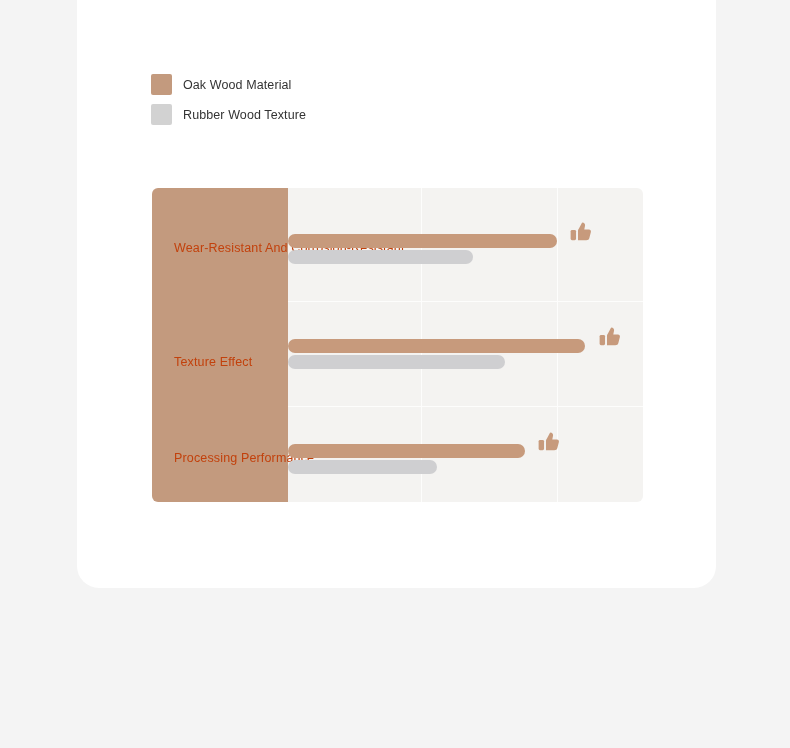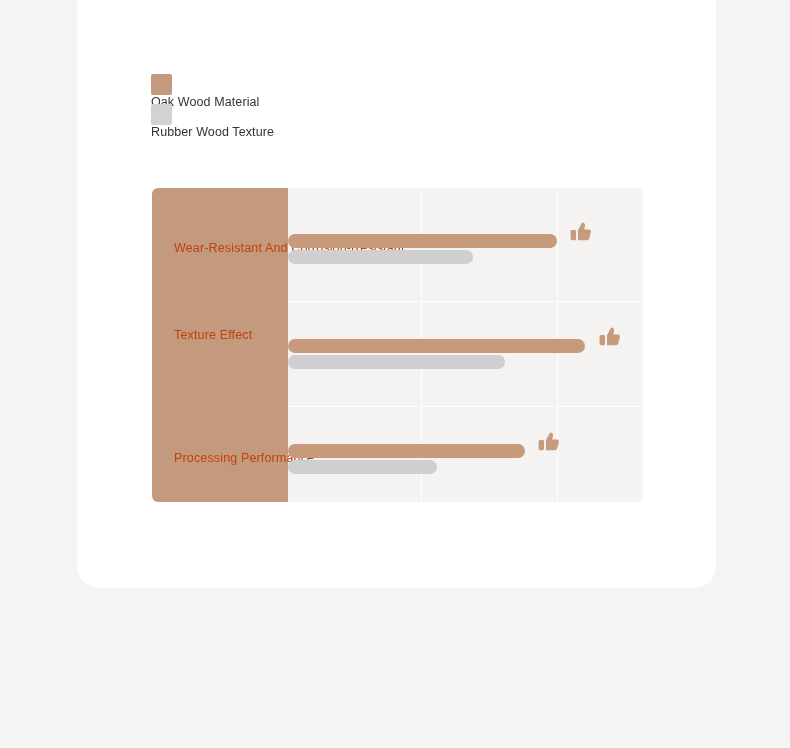--- a/index.html
+++ b/index.html
@@ -18,22 +18,22 @@
     position: absolute;
     left: 77px; top: -14px;
     width: 639px; height: 602px;
     background: #ffffff;
     border-radius: 0 0 22px 22px;
   }
 
   
   #legend { position: absolute; left: 151px; top: 74px; }
   .legend-row {
-    display: flex; 
-    height: 21px; margin-bottom: 9px; flex-direction: column;
+    display: flex; align-items: center;
+    height: 21px; margin-bottom: 9px;
   }
   .legend-swatch {
     width: 21px; height: 21px; border-radius: 2px;
     margin-right: 11px; flex: 0 0 auto;
   }
   .legend-label {
     font-size: 12.5px; color: #333333;
     letter-spacing: .1px; white-space: nowrap;
   }
 
@@ -124,21 +124,21 @@
       <div class="bar bar-secondary" style="top:62px; width:185px"></div>
       <div class="thumb-icon" style="left:417px; top:30px">
         <svg viewBox="0 0 24 24" aria-hidden="true">
           <rect x="1.5" y="11" width="5" height="9.5" rx="1.3" fill="#c79a7c"></rect>
           <path d="M8.3 20.5h7.6c1.6 0 2.6-.8 2.9-2.1l1.4-5.4c.3-1.3-.5-2.3-1.8-2.3h-4.3l.7-3.5c.25-1.3-.3-2.6-1.5-2.9-.9-.25-1.5.2-1.8 1L9.3 9.4c-.6 1.1-1 1.5-1 2.3v8.8z" fill="#c79a7c"></path>
         </svg>
       </div>
     </div>
 
     <div class="row" style="top:105px">
-      <div class="row-label" style="top:35px">Texture Effect</div>
+      <div class="row-label" style="top:62px">Texture Effect</div>
       <div class="bar bar-primary" style="top:46px; width:297px"></div>
       <div class="bar bar-secondary" style="top:62px; width:217px"></div>
       <div class="thumb-icon" style="left:446px; top:30px">
         <svg viewBox="0 0 24 24" aria-hidden="true">
           <rect x="1.5" y="11" width="5" height="9.5" rx="1.3" fill="#c79a7c"></rect>
           <path d="M8.3 20.5h7.6c1.6 0 2.6-.8 2.9-2.1l1.4-5.4c.3-1.3-.5-2.3-1.8-2.3h-4.3l.7-3.5c.25-1.3-.3-2.6-1.5-2.9-.9-.25-1.5.2-1.8 1L9.3 9.4c-.6 1.1-1 1.5-1 2.3v8.8z" fill="#c79a7c"></path>
         </svg>
       </div>
     </div>
 

